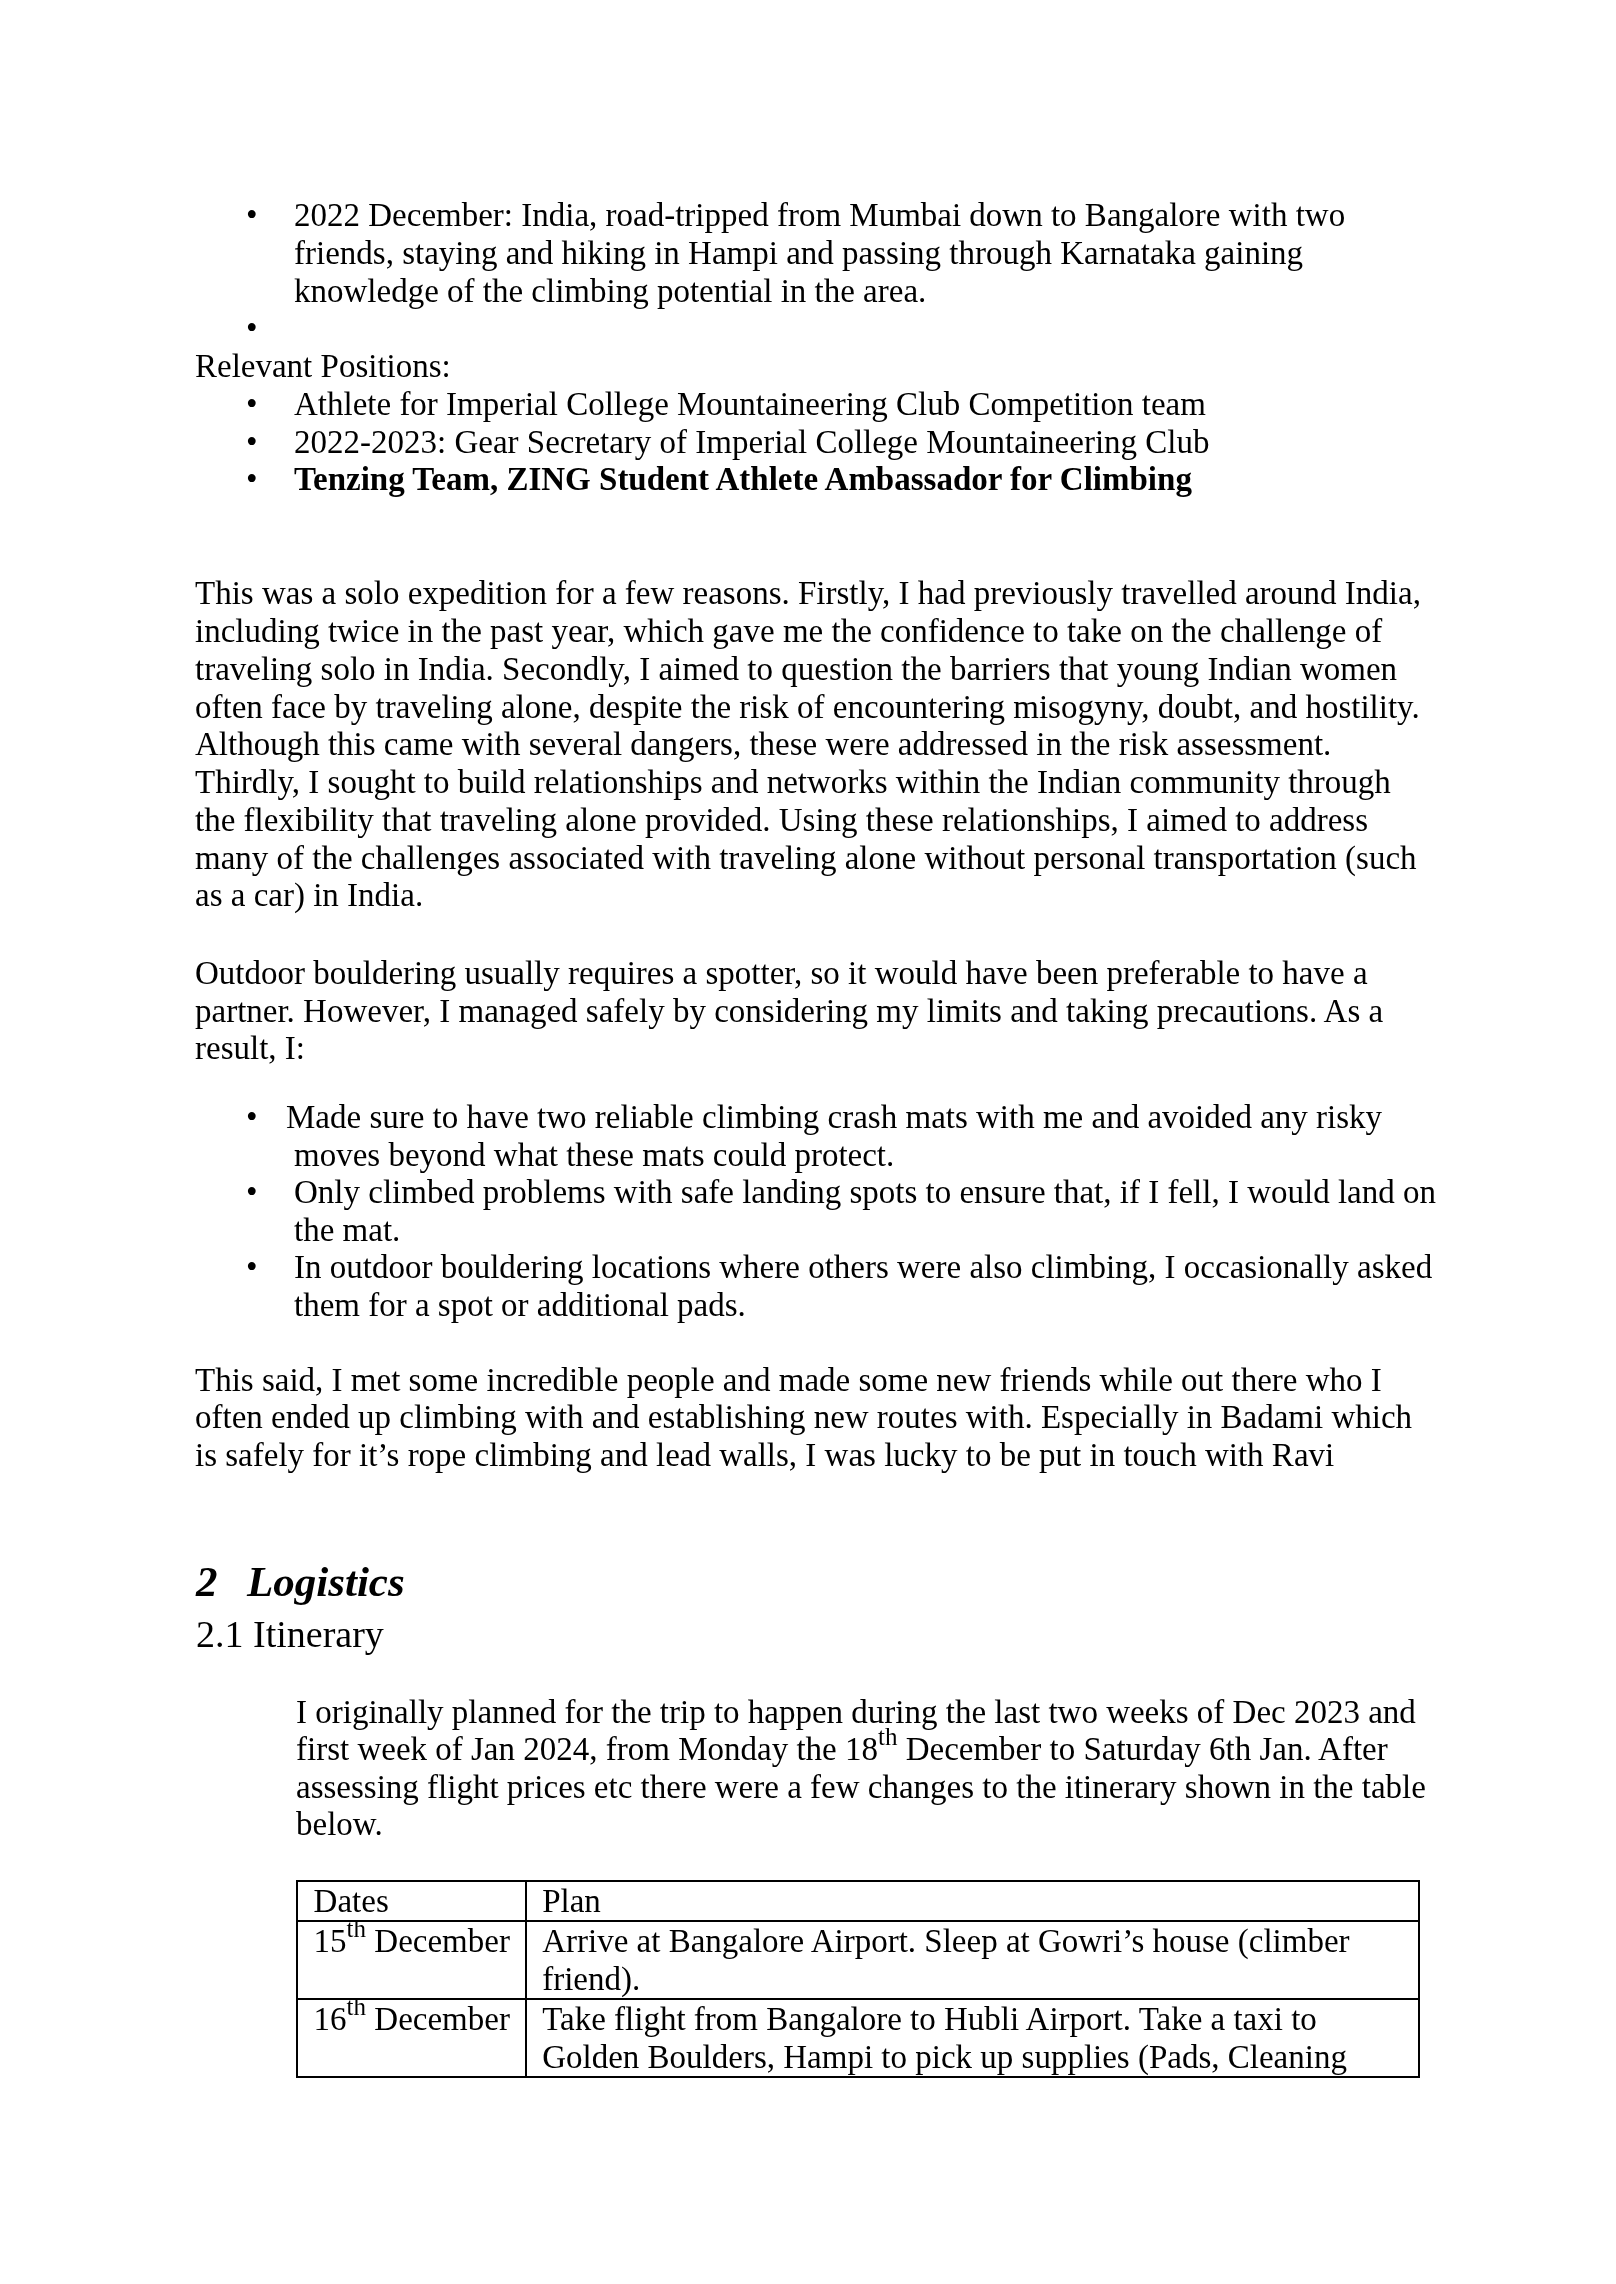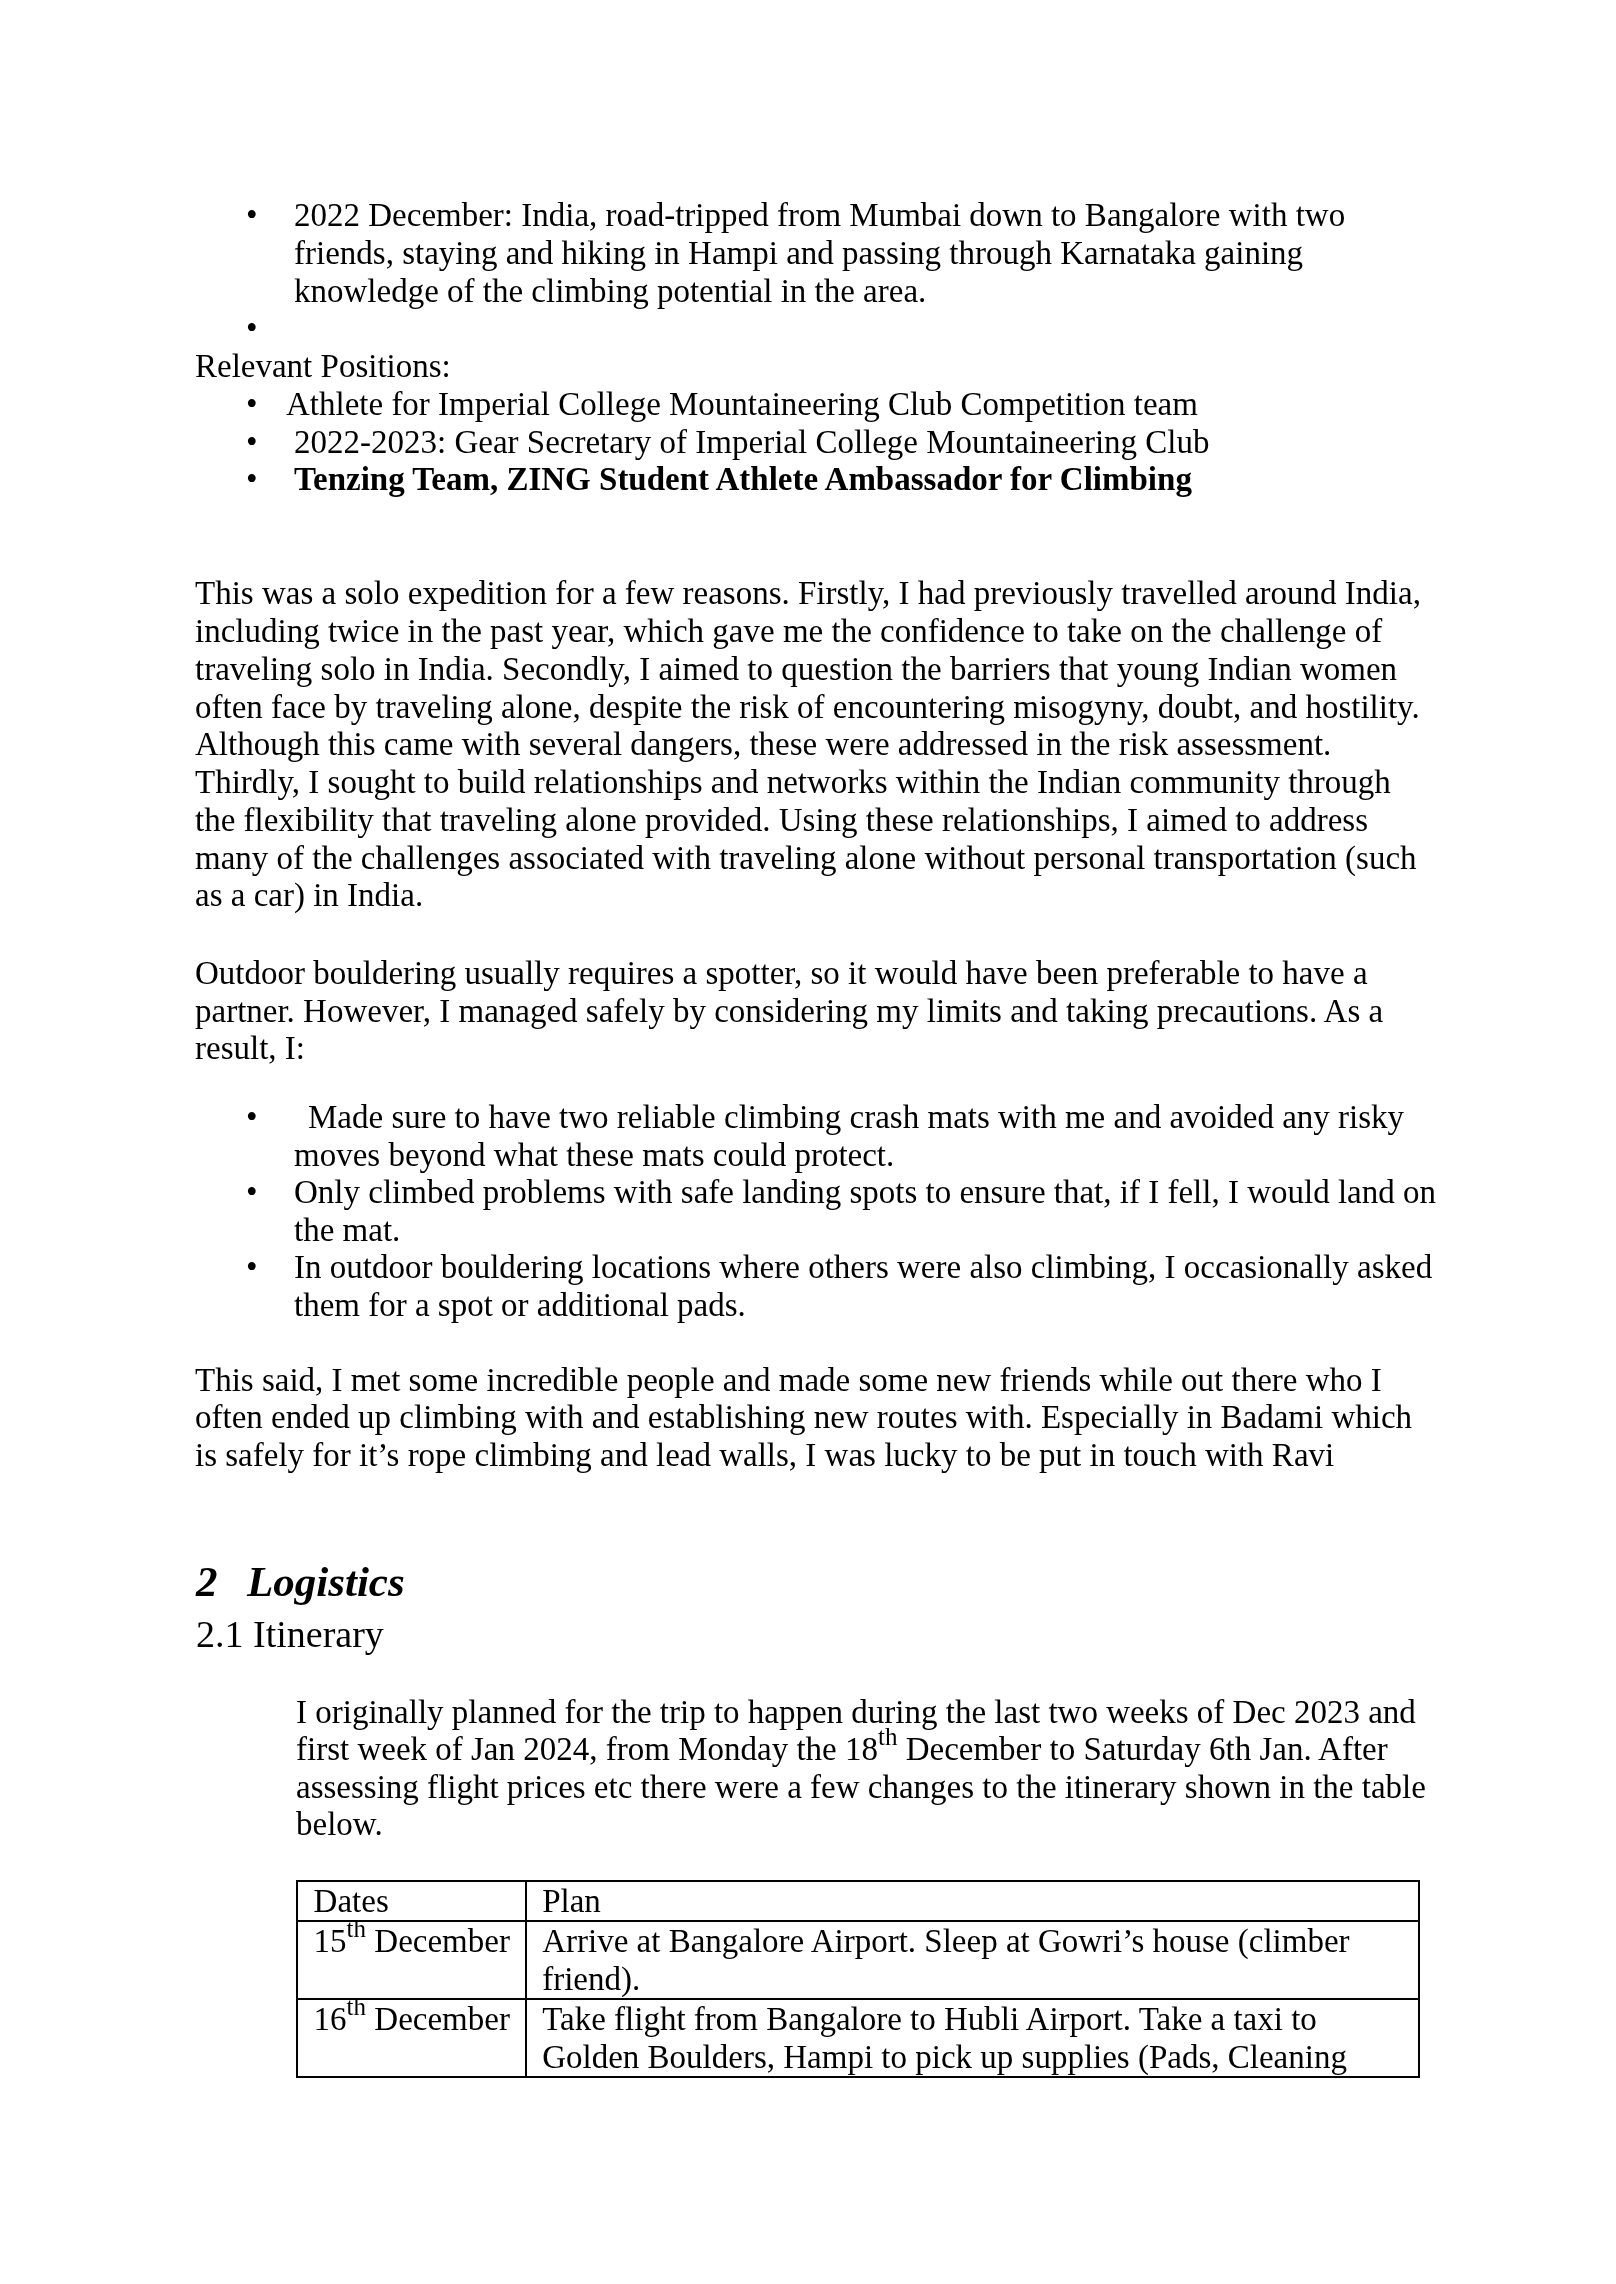--- a/index.html
+++ b/index.html
@@ -30,21 +30,21 @@
     <div class="ln" style="left:294px; top:196px;">2022 December: India, road-tripped from Mumbai down to Bangalore with two</div>
     <div class="ln" style="left:294px; top:234px;">friends, staying and hiking in Hampi and passing through Karnataka gaining</div>
     <div class="ln" style="left:294px; top:272px;">knowledge of the climbing potential in the area.</div>
     <span class="bullet" style="left:242px; top:309px;">•</span>
     <div class="ln" style="left:294px; top:309px;"></div>
   </div>
 
   <div class="ln" style="left:195px; top:347px;">Relevant Positions:</div>
   <div>
     <span class="bullet" style="left:242px; top:385px;">•</span>
-    <div class="ln" style="left:286px; top:385px;">Athlete for Imperial College Mountaineering Club Competition team</div>
+    <div class="ln" style="left:294px; top:385px;">Athlete for Imperial College Mountaineering Club Competition team</div>
     <span class="bullet" style="left:242px; top:423px;">•</span>
     <div class="ln" style="left:294px; top:423px;">2022-2023: Gear Secretary of Imperial College Mountaineering Club</div>
     <span class="bullet" style="left:242px; top:460px;">•</span>
     <div class="ln" style="left:294px; top:460px;font-weight:bold;">Tenzing Team, ZING Student Athlete Ambassador for Climbing</div>
   </div>
 
   <div>
     <div class="ln" style="left:195px; top:574px;">This was a solo expedition for a few reasons. Firstly, I had previously travelled around India,</div>
     <div class="ln" style="left:195px; top:612px;">including twice in the past year, which gave me the confidence to take on the challenge of</div>
     <div class="ln" style="left:195px; top:650px;">traveling solo in India. Secondly, I aimed to question the barriers that young Indian women</div>
@@ -57,21 +57,21 @@
   </div>
 
   <div>
     <div class="ln" style="left:195px; top:954px;">Outdoor bouldering usually requires a spotter, so it would have been preferable to have a</div>
     <div class="ln" style="left:195px; top:992px;">partner. However, I managed safely by considering my limits and taking precautions. As a</div>
     <div class="ln" style="left:195px; top:1029px;">result, I:</div>
   </div>
 
   <div>
     <span class="bullet" style="left:242px; top:1098px;">•</span>
-    <div class="ln" style="left:308px; top:1098px;text-align:center;">Made sure to have two reliable climbing crash mats with me and avoided any risky</div>
+    <div class="ln" style="left:286px; top:1098px;text-align:center;">Made sure to have two reliable climbing crash mats with me and avoided any risky</div>
     <div class="ln" style="left:294px; top:1136px;">moves beyond what these mats could protect.</div>
     <span class="bullet" style="left:242px; top:1173px;">•</span>
     <div class="ln" style="left:294px; top:1173px;">Only climbed problems with safe landing spots to ensure that, if I fell, I would land on</div>
     <div class="ln" style="left:294px; top:1211px;">the mat.</div>
     <span class="bullet" style="left:242px; top:1248px;">•</span>
     <div class="ln" style="left:294px; top:1248px;">In outdoor bouldering locations where others were also climbing, I occasionally asked</div>
     <div class="ln" style="left:294px; top:1286px;">them for a spot or additional pads.</div>
   </div>
 
   <div>

